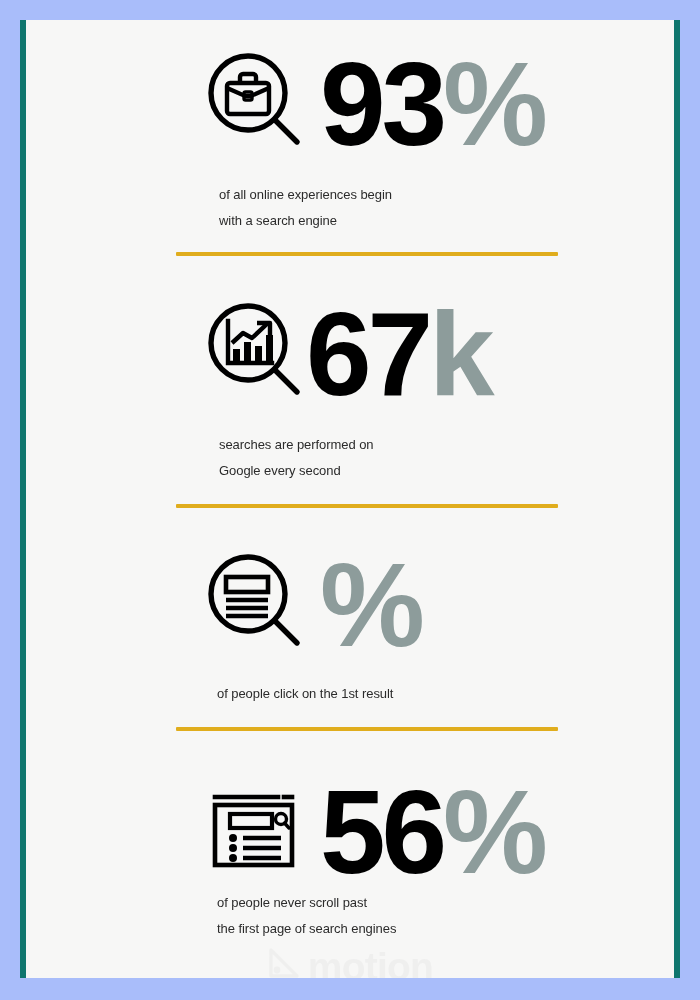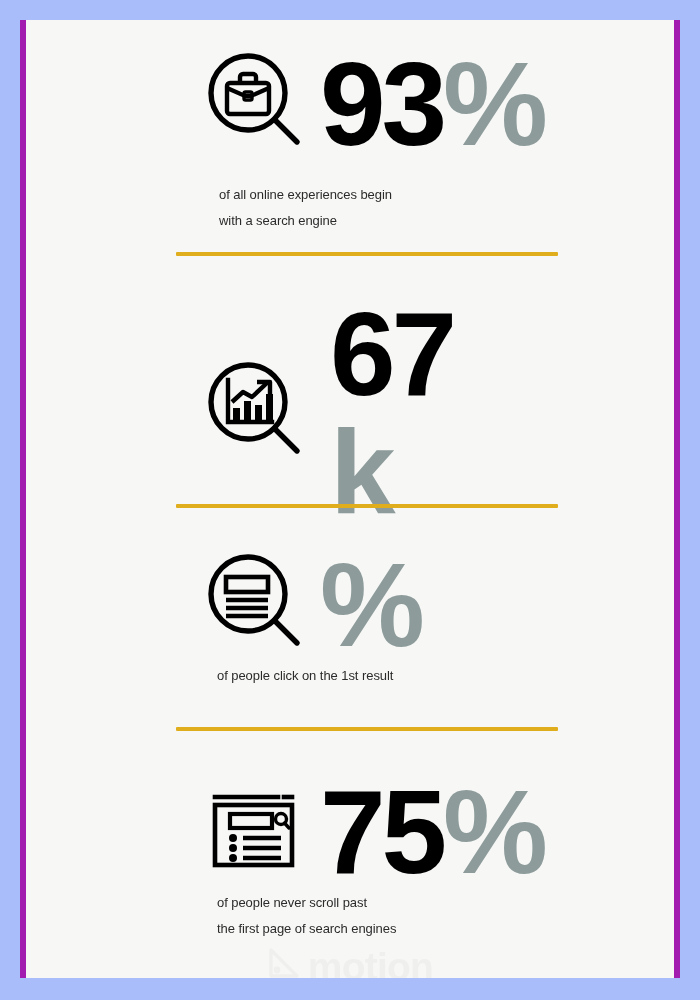--- a/index.html
+++ b/index.html
@@ -23,21 +23,21 @@
     background: #a9bdfa;
     padding: 20px 20px 22px 20px;
   }
 
   
   #canvas-outer {
     position: relative;
     width: 100%;
     height: 100%;
     box-sizing: border-box;
-    background: #a21caf;
+    background: #0f766e;
     padding: 0 6px 0 6px;
   }
 
   #canvas {
     position: relative;
     width: 100%;
     height: 100%;
     box-sizing: border-box;
     background: #f7f7f6;
     overflow: hidden;
@@ -150,46 +150,48 @@
               <line x1="72.5" y1="72.5" x2="95" y2="95" stroke="#000" stroke-width="5.4" stroke-linecap="round"></line>
               <path d="M26 24 V66 H70" fill="none" stroke="#000" stroke-width="4.4" stroke-linecap="square"></path>
               <rect x="31" y="52" width="7" height="12" fill="#000"></rect>
               <rect x="42" y="45" width="7" height="19" fill="#000"></rect>
               <rect x="53" y="49" width="7" height="15" fill="#000"></rect>
               <rect x="64" y="38" width="7" height="26" fill="#000"></rect>
               <path d="M30 46 L41 36 L50 41 L66 26" fill="none" stroke="#000" stroke-width="4.4" stroke-linejoin="round"></path>
               <path d="M55 26 H68 V39" fill="none" stroke="#000" stroke-width="4.4" stroke-linejoin="round"></path>
             </svg>
           </span>
-          <span class="stat-figure" style="font-size:118px; margin-left:24px; position:relative; top:3px;flex-direction:column;">
+          <span class="stat-figure" style="font-size:118px; position:relative; top:3px;">
             <span class="stat-number">67</span>
               <span class="stat-suffix">k</span>
           </span>
         </div>
+        <div class="stat-caption" style="margin-top:22px; padding-left:193px;">searches are performed on
+Google every second</div>
       </div>
 
       <div class="divider" style="top:484px; left:150px; width:382px;"></div>
 
       <div class="stat-block" style="top:523px;">
         <div class="stat-top" style="padding-left:176px;">
           <span class="stat-icon">
             <svg width="104" height="104" viewBox="0 0 104 104">
               <circle cx="46" cy="46" r="37" fill="none" stroke="#000" stroke-width="5.4"></circle>
               <line x1="72.5" y1="72.5" x2="95" y2="95" stroke="#000" stroke-width="5.4" stroke-linecap="round"></line>
               <rect x="24" y="29" width="42" height="15" fill="none" stroke="#000" stroke-width="4.6"></rect>
               <line x1="24" y1="52" x2="66" y2="52" stroke="#000" stroke-width="4.4"></line>
               <line x1="24" y1="60" x2="66" y2="60" stroke="#000" stroke-width="4.4"></line>
               <line x1="24" y1="68" x2="66" y2="68" stroke="#000" stroke-width="4.4"></line>
             </svg>
           </span>
           <span class="stat-figure" style="font-size:118px; margin-left:14px; position:relative; top:3px;">
               <span class="stat-suffix">%</span>
           </span>
         </div>
-        <div class="stat-caption" style="margin-top:2px; padding-left:191px;">of people click on the 1st result</div>
+        <div class="stat-caption" style="margin-top:20px; padding-left:191px;">of people click on the 1st result</div>
       </div>
 
       <div class="divider" style="top:707px; left:150px; width:382px;"></div>
 
       <div class="stat-block" style="top:752px;">
         <div class="stat-top" style="padding-left:178px;">
           <span class="stat-icon">
             <svg width="100" height="100" viewBox="0 0 100 100" style="position:relative; top:4px;">
               <line x1="11" y1="14" x2="74" y2="14" stroke="#000" stroke-width="4.6" stroke-linecap="square"></line>
               <line x1="80" y1="14" x2="88" y2="14" stroke="#000" stroke-width="4.6" stroke-linecap="square"></line>
@@ -199,21 +201,21 @@
               <line x1="80.5" y1="40" x2="85" y2="45" stroke="#000" stroke-width="3.4" stroke-linecap="round"></line>
               <circle cx="29" cy="55" r="4" fill="#000"></circle>
               <circle cx="29" cy="65" r="4" fill="#000"></circle>
               <circle cx="29" cy="75" r="4" fill="#000"></circle>
               <line x1="39" y1="55" x2="77" y2="55" stroke="#000" stroke-width="4.4"></line>
               <line x1="39" y1="65" x2="77" y2="65" stroke="#000" stroke-width="4.4"></line>
               <line x1="39" y1="75" x2="77" y2="75" stroke="#000" stroke-width="4.4"></line>
             </svg>
           </span>
           <span class="stat-figure" style="font-size:118px; margin-left:16px; position:relative; top:1px;">
-            <span class="stat-number">75</span>
+            <span class="stat-number">56</span>
               <span class="stat-suffix">%</span>
           </span>
         </div>
         <div class="stat-caption" style="padding-left:191px;">of people never scroll past
 the first page of search engines</div>
       </div>
 
       <div id="watermark">
         <span>
           <svg width="34" height="36" viewBox="0 0 34 36">

